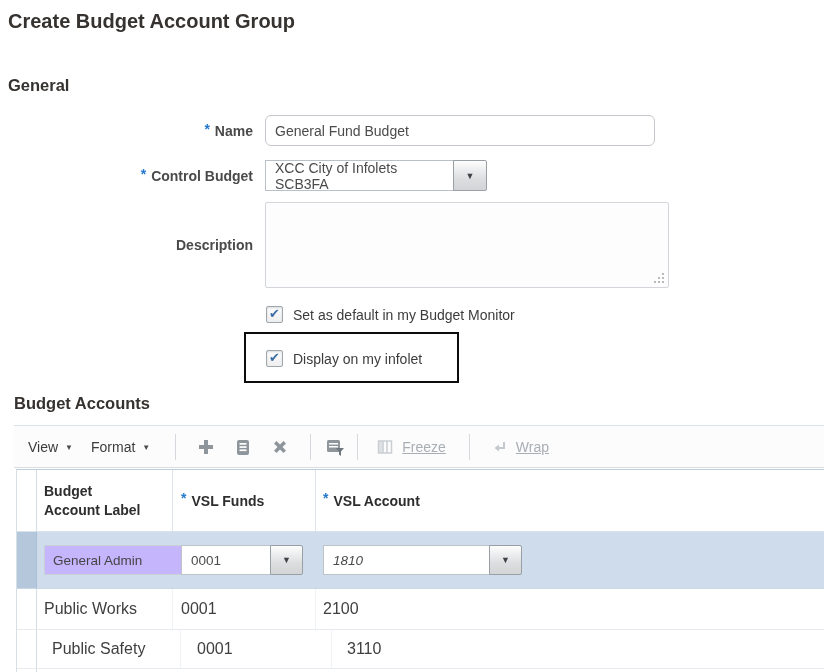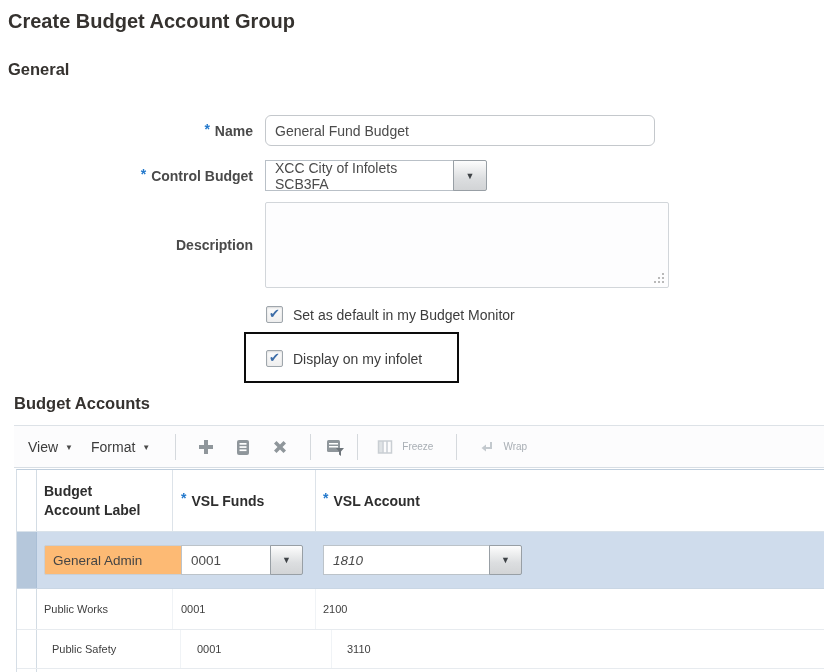--- a/index.html
+++ b/index.html
@@ -1,21 +1,21 @@
 <!DOCTYPE html>
 <html><head>
 <meta charset="utf-8">
 <style>
   html,body{margin:0;padding:0;background:#fff;}
   body{font-family:"Liberation Sans","DejaVu Sans",sans-serif;}
   #stage{position:relative;width:824px;height:672px;background:#fff;overflow:hidden;}
 
   .page-title{position:absolute;left:8px;top:10px;font-size:20px;font-weight:bold;color:#35322f;}
   .section-heading{position:absolute;font-size:16.5px;font-weight:bold;color:#35322f;}
-  #general-heading{left:8px;top:60px;}
+  #general-heading{left:8px;top:76px;}
   #budget-accounts-heading{left:14px;top:394px;}
 
   
   .form-label{position:absolute;left:0;width:253px;display:flex;justify-content:flex-end;align-items:center;
               font-size:14px;font-weight:bold;color:#4a4a4a;}
   .req{color:#2479cc;font-weight:bold;margin-right:5px;position:relative;top:-2px;font-size:14px;}
   .txt-input{position:absolute;box-sizing:border-box;border:1px solid #c4c8cc;border-radius:2px;
              background:#fff;font-family:inherit;font-size:14px;color:#4b4b4b;padding:0 9px;outline:none;}
   #name-label{top:115px;height:31px;}
   #name-input{left:265px;top:115px;width:390px;height:31px;border-radius:6px;}
@@ -48,21 +48,21 @@
 
   
   #toolbar{position:absolute;left:14px;top:425px;width:810px;height:43px;box-sizing:border-box;
            background:#fcfcfd;border-top:1px solid #dde2e7;border-bottom:1px solid #d8dee4;
            display:flex;align-items:center;}
   .menu-btn{display:flex;align-items:center;gap:7px;font-size:14px;color:#3c3c3c;cursor:pointer;}
   .menu-caret{font-size:8px;color:#4a4a4a;position:relative;top:1px;}
   .tb-sep{width:1px;height:26px;background:#d5d9dd;}
   .tb-icon{display:flex;align-items:center;cursor:pointer;}
   .tb-group{display:flex;align-items:center;gap:8px;}
-  .tb-disabled-label{font-size:10px;color:#a8aeb4;}
+  .tb-disabled-label{font-size:14px;color:#a8aeb4;text-decoration:underline;}
   #view-menu{margin-left:14px;}
   #format-menu{margin-left:18px;}
   #sep1{margin-left:25px;}
   #add-btn{margin-left:20px;}
   #duplicate-btn{margin-left:17px;}
   #delete-btn{margin-left:17px;}
   #sep2{margin-left:20px;}
   #qbe-btn{margin-left:13px;}
   #sep3{margin-left:11px;}
   #freeze-group{margin-left:18px;}
@@ -77,28 +77,28 @@
   .cell.c1{width:136px;flex:none;padding-left:7px;}
   .cell.c2{width:143px;flex:none;padding-left:8px;}
   .cell.c3{flex:1;padding-left:7px;}
   #header-row{height:62px;background:#fff;border-bottom:1px solid #d9e2ea;}
   #header-row .cell{font-size:14px;font-weight:bold;color:#2e2e2e;}
   #header-row .cell.c1 span.wrap2{display:inline-block;max-width:104px;line-height:1.35;}
   #header-row .cell.c1, #header-row .cell.c2{border-right:1px solid #dde3e9;}
   #header-row .req{top:-3px;}
   #row-selected{height:57px;background:#cfdcec;border-bottom:1px solid #c9d6e4;}
   #row-selected .cell.sel{background:#b5c7db;border-right:1px solid #aabfd6;}
-  .row-input{box-sizing:border-box;width:140px;height:30px;border:1px solid #c9cfd5;border-radius:2px;background:#fdba74;
+  .row-input{box-sizing:border-box;width:140px;height:30px;border:1px solid #c9cfd5;border-radius:2px;background:#c4b5fd;
              font-family:inherit;font-size:13.5px;color:#454545;padding:0 8px;outline:none;}
   .row-combo{height:30px;}
   .row-combo .combo-field{font-size:13.5px;border-color:#bcc3c9;}
   #funds-combo .combo-field{width:90px;}
   #account-combo .combo-field{width:167px;font-style:italic;}
   .row-combo .combo-btn{width:33px;}
-  .data-row{background:#fff;border-bottom:1px solid #e7ebef;font-size:11px;color:#3f3f3f;}
+  .data-row{background:#fff;border-bottom:1px solid #e7ebef;font-size:16px;color:#3f3f3f;}
   #row-2{height:41px;}
   #row-3{height:39px;gap:8px;}
   .data-row .cell.c1,.data-row .cell.c2{border-right:1px solid #f0f3f6;}
   #row-partial{height:5px;background:#fff;}
 </style>
 </head>
 <body>
 
 <div id="stage">
 

